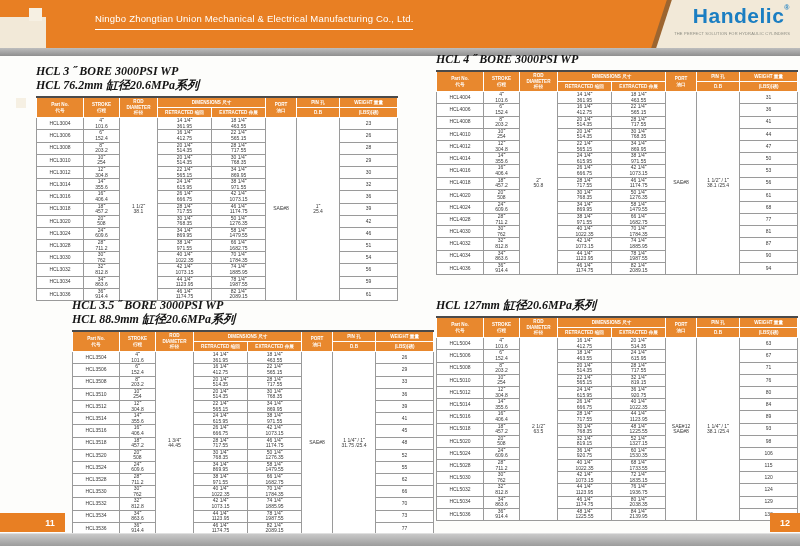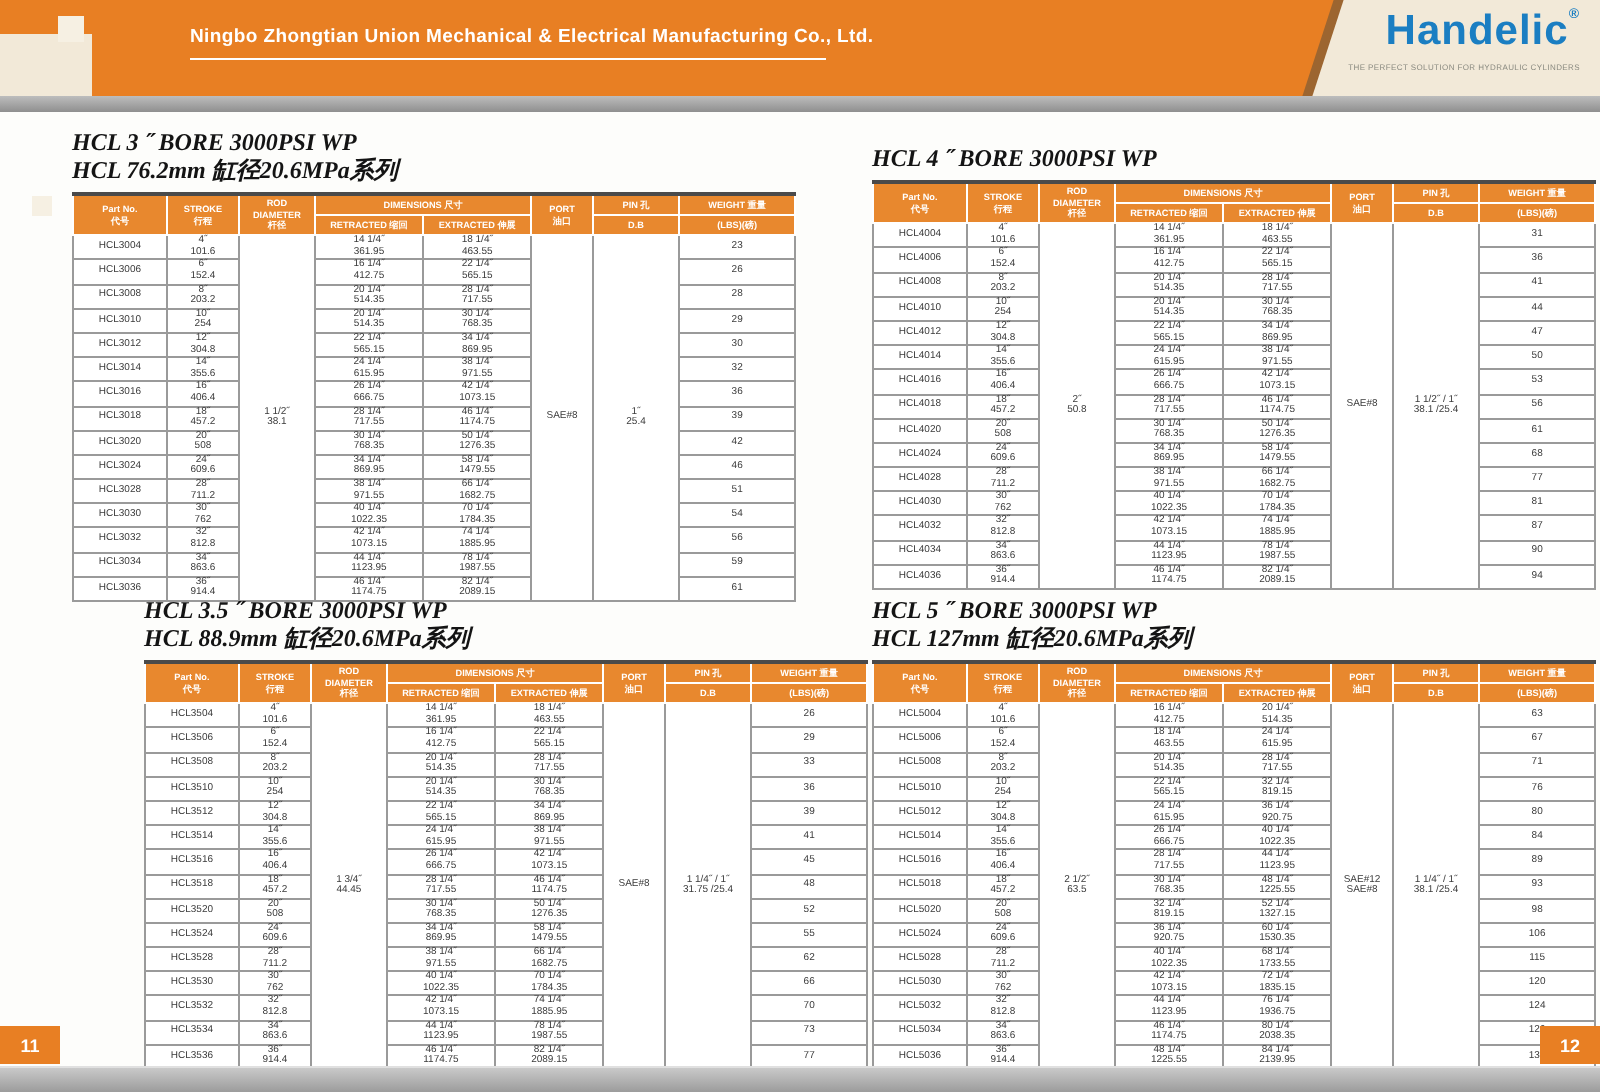--- a/index.html
+++ b/index.html
@@ -7,56 +7,56 @@
     width:800px;height:546px;position:relative;overflow:hidden;
     background:#fdfdfb;font-family:"Liberation Sans",sans-serif;
   }
   
   .banner{position:absolute;left:0;top:0;width:800px;height:48px;background:#e87f23;}
   .hdr-strip{position:absolute;left:0;top:48px;width:800px;height:8px;
     background:linear-gradient(#bdbdbd,#8f8f8f);}
   .sq-big{position:absolute;left:0;top:17px;width:46px;height:36px;background:#f2e9d8;}
   .sq-small{position:absolute;left:29px;top:8px;width:13px;height:13px;background:#f6f0e3;}
   .sq-strip{position:absolute;left:16px;top:50px;width:10px;height:10px;background:#f6f0e3;}
-  .company-en{position:absolute;left:95px;top:13px;font-size:9.5px;font-weight:bold;
+  .company-en{position:absolute;left:95px;top:13px;font-size:9.5px;font-weight:normal;
     color:#ffffff;letter-spacing:.2px;white-space:nowrap;}
   .company-underline{position:absolute;left:95px;top:29px;width:318px;height:1px;background:#ffffff;}
   .company-cn{position:absolute;left:95px;top:32px;font-size:13px;font-weight:bold;
     color:#ffffff;letter-spacing:2.5px;white-space:nowrap;}
   .logo-panel{position:absolute;right:0;top:0;width:118px;height:48px;background:#f2e9d8;}
   .logo-skew{position:absolute;right:104px;top:0;width:32px;height:48px;background:#f2e9d8;
     transform:skewX(-18deg);}
   .brown-stripe{position:absolute;right:132px;top:0;width:9px;height:48px;background:#9c6530;
     transform:skewX(-18deg);}
   .logo-text{position:absolute;right:10px;top:4px;font-size:21px;font-weight:bold;
     color:#1b7ec2;letter-spacing:.5px;}
   .logo-reg{font-size:7px;vertical-align:top;}
   .logo-tagline{position:absolute;right:10px;top:31px;font-size:4px;color:#8a8a80;
     letter-spacing:.2px;white-space:nowrap;}
   
   .tbl{position:absolute;width:362px;}
   .tbl.t0{left:36px;top:64px;}
-  .tbl.t1{left:436px;top:72px;}
+  .tbl.t1{left:436px;top:52px;}
   .tbl.t2{left:36px;top:298px;margin-left:36px;}
   .tbl.t3{left:436px;top:298px;}
   .ttl{font-family:"Liberation Serif",serif;font-weight:bold;color:#141414;
     font-size:12px;line-height:14px;white-space:nowrap;font-style:italic;}
   table{width:100%;border-collapse:collapse;table-layout:fixed;margin-top:4px;
     border:1px solid #555;border-top:2px solid #4a4a4a;}
   th{background:#e8882e;color:#fff;border:1px solid #fff;
     font-size:4.6px;font-weight:bold;padding:1px 0;line-height:1.25;text-align:center;}
   td{border:1px solid #9a9a9a;color:#3a3a3a;font-size:5px;line-height:5.6px;
     text-align:center;height:11px;padding:0;background:#fff;}
   td.part{font-size:5px;}
   tbody td div{white-space:nowrap;}
   
   .page-tab{position:absolute;top:513px;width:30px;height:19px;background:#e87f23;
     color:#fff;font-size:9px;font-weight:bold;display:flex;align-items:center;
     justify-content:center;}
-  .page-tab.left{left:0;}
+  .page-tab.left{left:0;padding-left:35px;}
   .page-tab.right{right:0;}
   .bottom-bar{position:absolute;left:0;top:533px;width:800px;height:13px;
     background:linear-gradient(#c9c9c9,#989898);border-top:1px solid #e0e0e0;}
 </style>
 </head>
 <body>
 
 <div class="banner">
   <div class="sq-big"></div>
   <div class="sq-small"></div>
@@ -924,21 +924,20 @@
       <td>
               <div>82 1/4˝</div>
               <div>2089.15</div>
             </td>
       <td>77</td>
     </tr>
         </tbody>
     </table>
     </section>
     <section class="tbl t3">
-    <div class="ttl">HCL 5 ˝ BORE 3000PSI WP</div>
     <div class="ttl">HCL 127mm 缸径20.6MPa系列</div>
     <table>
       <colgroup>
         <col style="width:13%">
           <col style="width:10%">
           <col style="width:10.5%">
         <col style="width:15%">
           <col style="width:15%">
           <col style="width:8.5%">
         <col style="width:12%">

